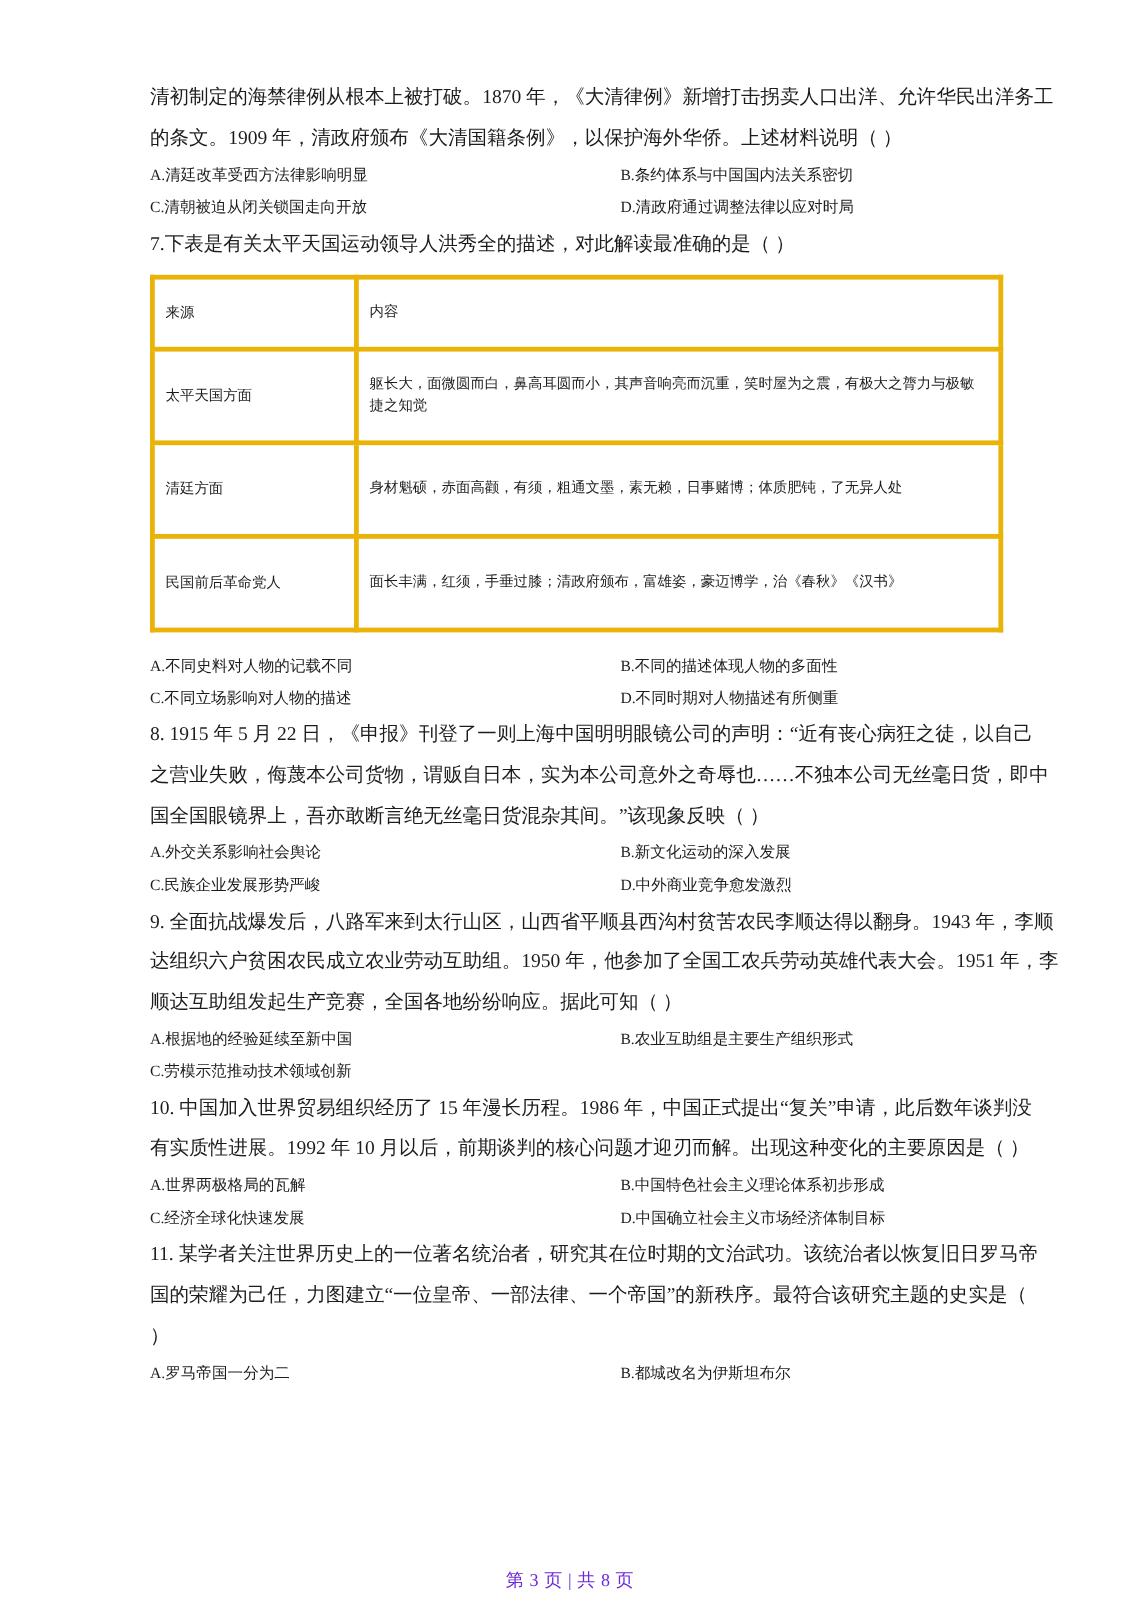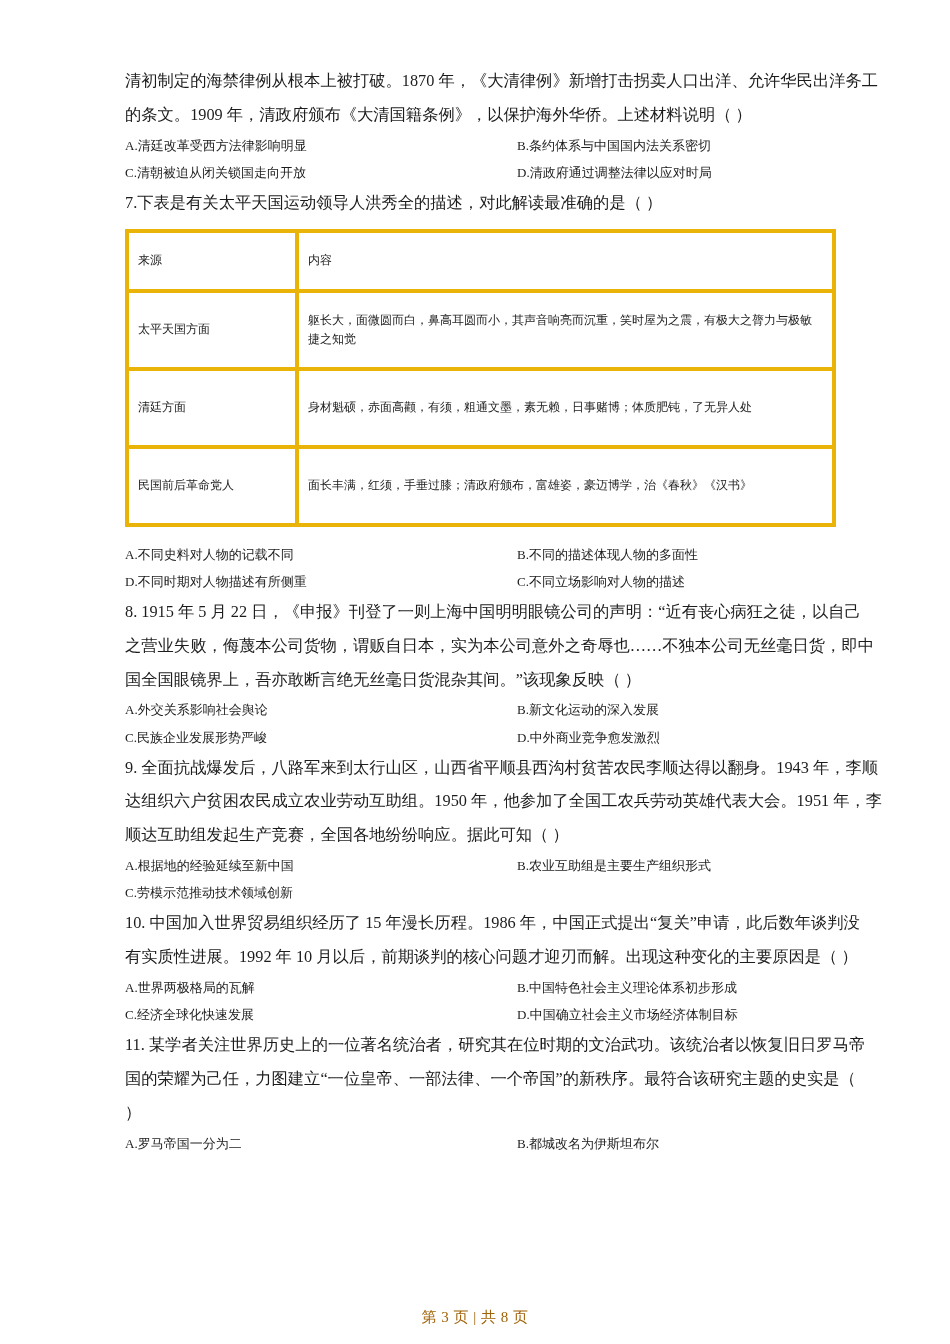--- a/index.html
+++ b/index.html
@@ -63,35 +63,35 @@
     table-layout: fixed;
   }
   table.src-table td {
     border: 4px solid #eab308;
     font-size: 12px;
     line-height: 1.55;
     vertical-align: middle;
     padding: 7px 9px 7px 9px;
   }
   table.src-table td.col-a { width: 148px; }
-  table.src-table td.col-b { width: 515px; }
+  table.src-table td.col-b { width: 515px; font-family: Liberation Mono, monospace; }
   table.src-table tr.head td { height: 42px; vertical-align: middle; }
   table.src-table tr.body td { height: 60px; }
 
   .gap-sm { height: 4px; }
 
   
   .footer {
     position: absolute;
     left: 0;
     right: 0;
     top: 1308px;
     text-align: center;
     font-size: 15px;
-    color: #a16207;
+    color: #6d28d9;
     letter-spacing: 0.5px;
   }
 </style>
 </head>
 <body>
 
 <div class="page">
 
   <div>
     <p class="cont-para">清初制定的海禁律例从根本上被打破。1870 年，《大清律例》新增打击拐卖人口出洋、允许华民出洋务工</p>
@@ -146,24 +146,24 @@
       <div class="opt-row">
         <div class="opt">
           <span class="mark">A.</span><span>不同史料对人物的记载不同</span>
         </div>
         <div class="opt">
           <span class="mark">B.</span><span>不同的描述体现人物的多面性</span>
         </div>
       </div>
       <div class="opt-row">
         <div class="opt">
+          <span class="mark">C.</span><span>不同立场影响对人物的描述</span>
+        </div>
+        <div class="opt">
           <span class="mark">D.</span><span>不同时期对人物描述有所侧重</span>
-        </div>
-        <div class="opt">
-          <span class="mark">C.</span><span>不同立场影响对人物的描述</span>
         </div>
       </div>
     </div>
   </div>
 
   <div>
     <p class="qbody">8. 1915 年 5 月 22 日，《申报》刊登了一则上海中国明明眼镜公司的声明：“近有丧心病狂之徒，以自己</p>
     <p class="qbody">之营业失败，侮蔑本公司货物，谓贩自日本，实为本公司意外之奇辱也……不独本公司无丝毫日货，即中</p>
     <p class="qbody">国全国眼镜界上，吾亦敢断言绝无丝毫日货混杂其间。”该现象反映（    ）</p>
     <div class="opts">

